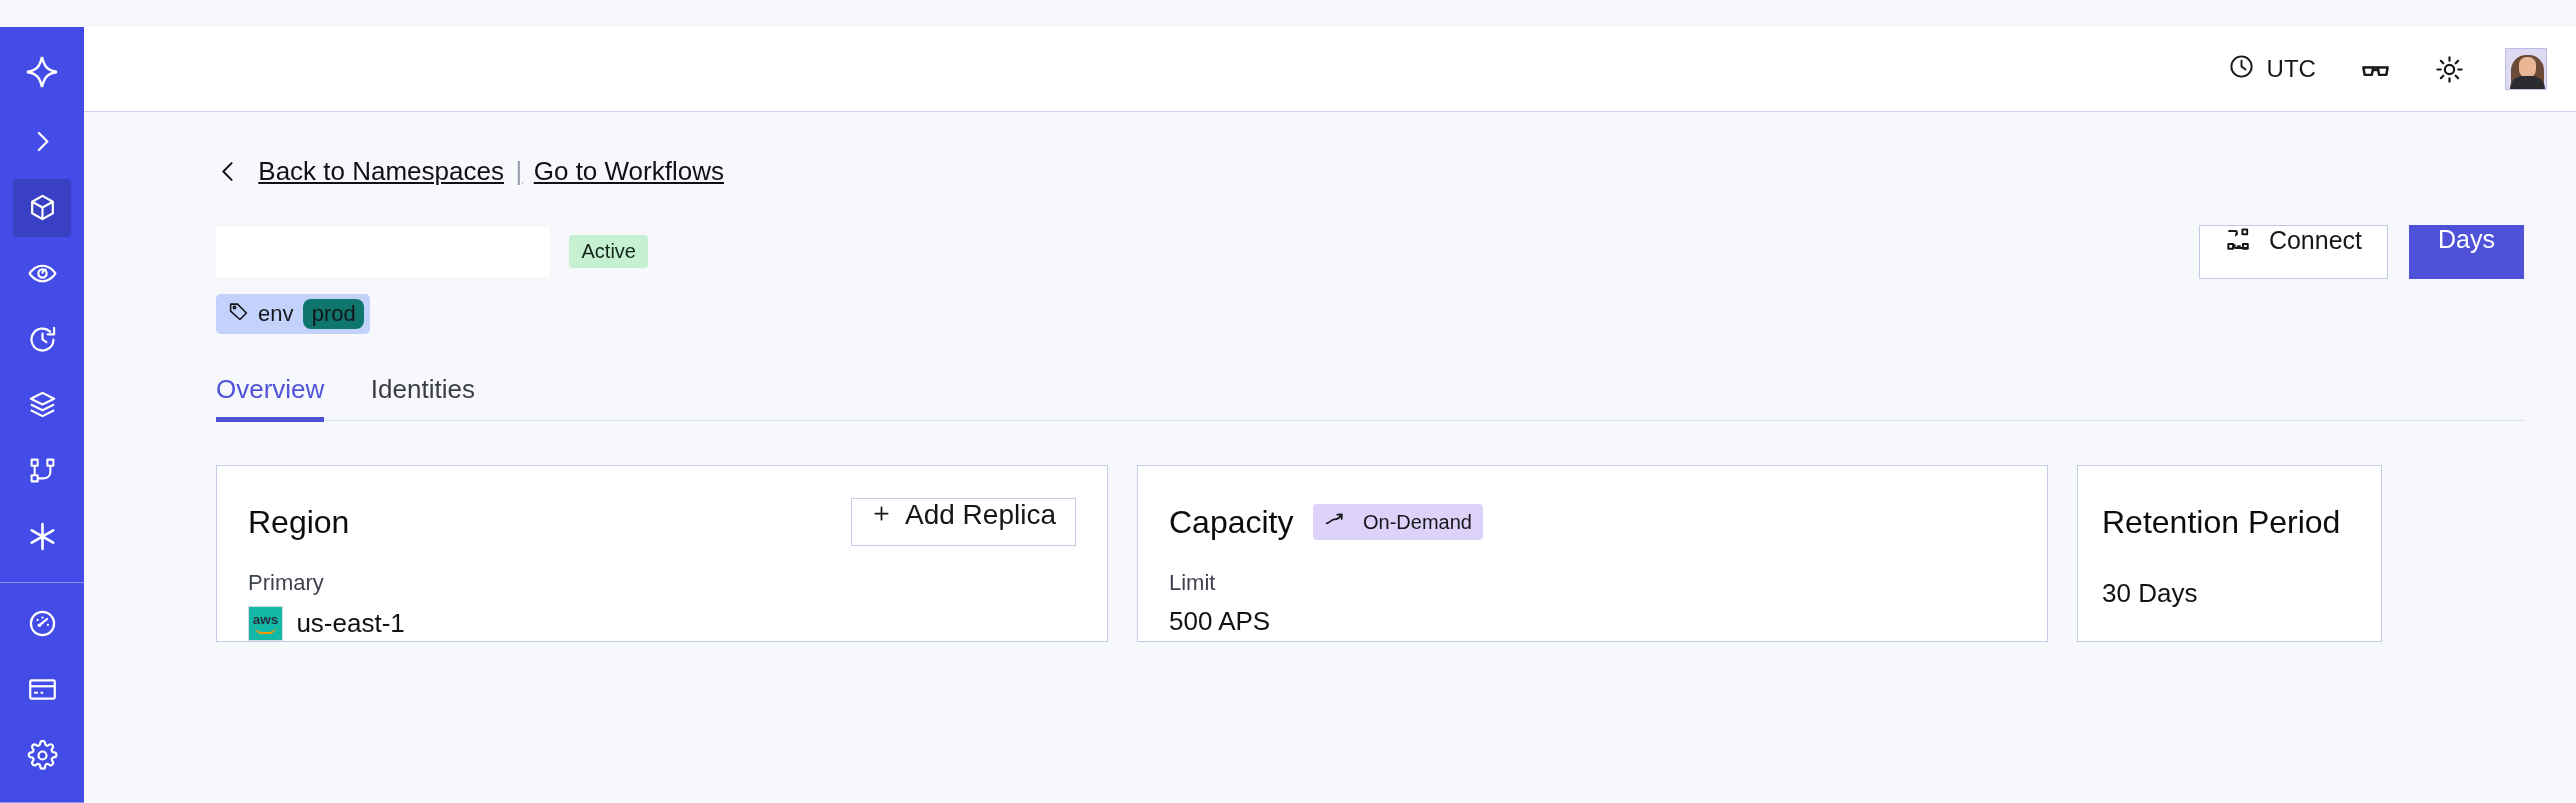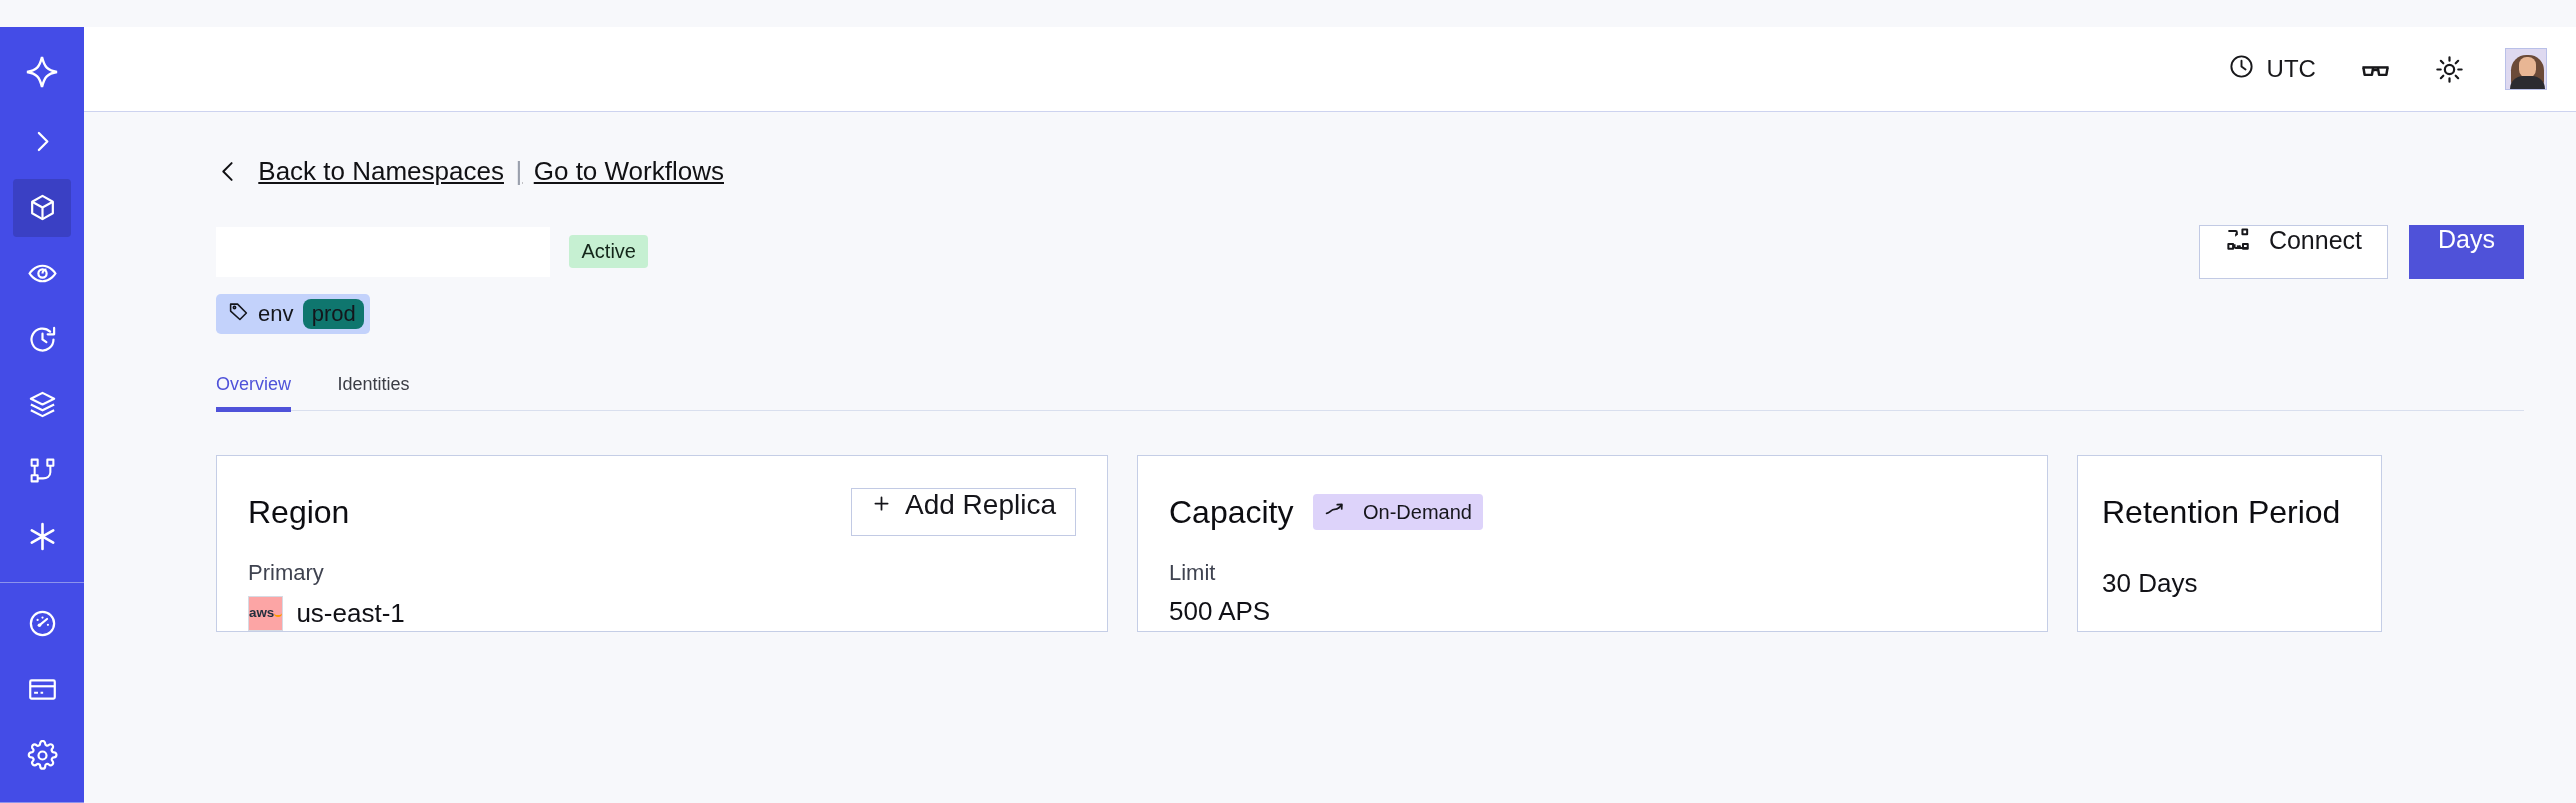--- a/index.html
+++ b/index.html
@@ -126,21 +126,21 @@
     background: #c3d2fb; border-radius: 4.8px; padding: 4.8px 5.8px 4.8px 11.5px;
     font-size: 22px; color: #14161c;
   }
   .tag-val { background: #0f766e; border-radius: 8px; padding: 1.9px 8.6px; }
 
   .tabs {
     display: flex; align-items: flex-end; gap: 0;
     border-bottom: 1.9px solid #d9dfee; margin-right: 0;
   }
   .tab {
-    font-size: 18px; color: #3b3d45; padding: 0 11.5px 15.3px 0;
+    font-size: 26px; color: #3b3d45; padding: 0 11.5px 15.3px 0;
     margin-right: 35px; cursor: pointer; position: relative; text-align: right;
   }
   .tab.active { color: #4f52d9; }
   .tab.active::after {
     content: ""; position: absolute; left: 0; right: 11.5px; bottom: -1.9px;
     height: 4.8px; background: #4f52d9;
   }
 
   .cards {
     display: flex; gap: 29px; margin-top: 44px; align-items: stretch;
@@ -170,22 +170,22 @@
   .highlight-box {
     border: 4.8px solid #ef3b20; padding: 5.8px; display: inline-flex;
   }
   .card-label { font-size: 22px; color: #3f4350; margin-top: 21px; }
   .card-value {
     font-size: 26px; color: #111116; margin-top: 9.6px;
     display: flex; align-items: center; gap: 13.4px;
   }
   .card-value.plain { margin-top: 29px; }
   .aws-badge {
-    width: 35px; height: 35px; border: 1px solid #d6dae3; background:#fca5a5;
-    display: inline-flex; flex-direction: row; align-items: center; justify-content: center;
+    width: 35px; height: 35px; border: 1px solid #d6dae3; background:#14b8a6;
+    display: inline-flex; flex-direction: column; align-items: center; justify-content: center;
     flex: 0 0 35px;
   }
   .aws-badge .aws-t { font-size: 13.4px; font-weight: bold; color: #232f3e; line-height: 1; }
   .aws-badge .aws-s {
     width: 21px; height: 6.7px; margin-top: 1px;
     border-bottom: 2.9px solid #ff9900; border-radius: 0 0 11.5px 11.5px;
   }
 </style>
 </head>
 <body>

